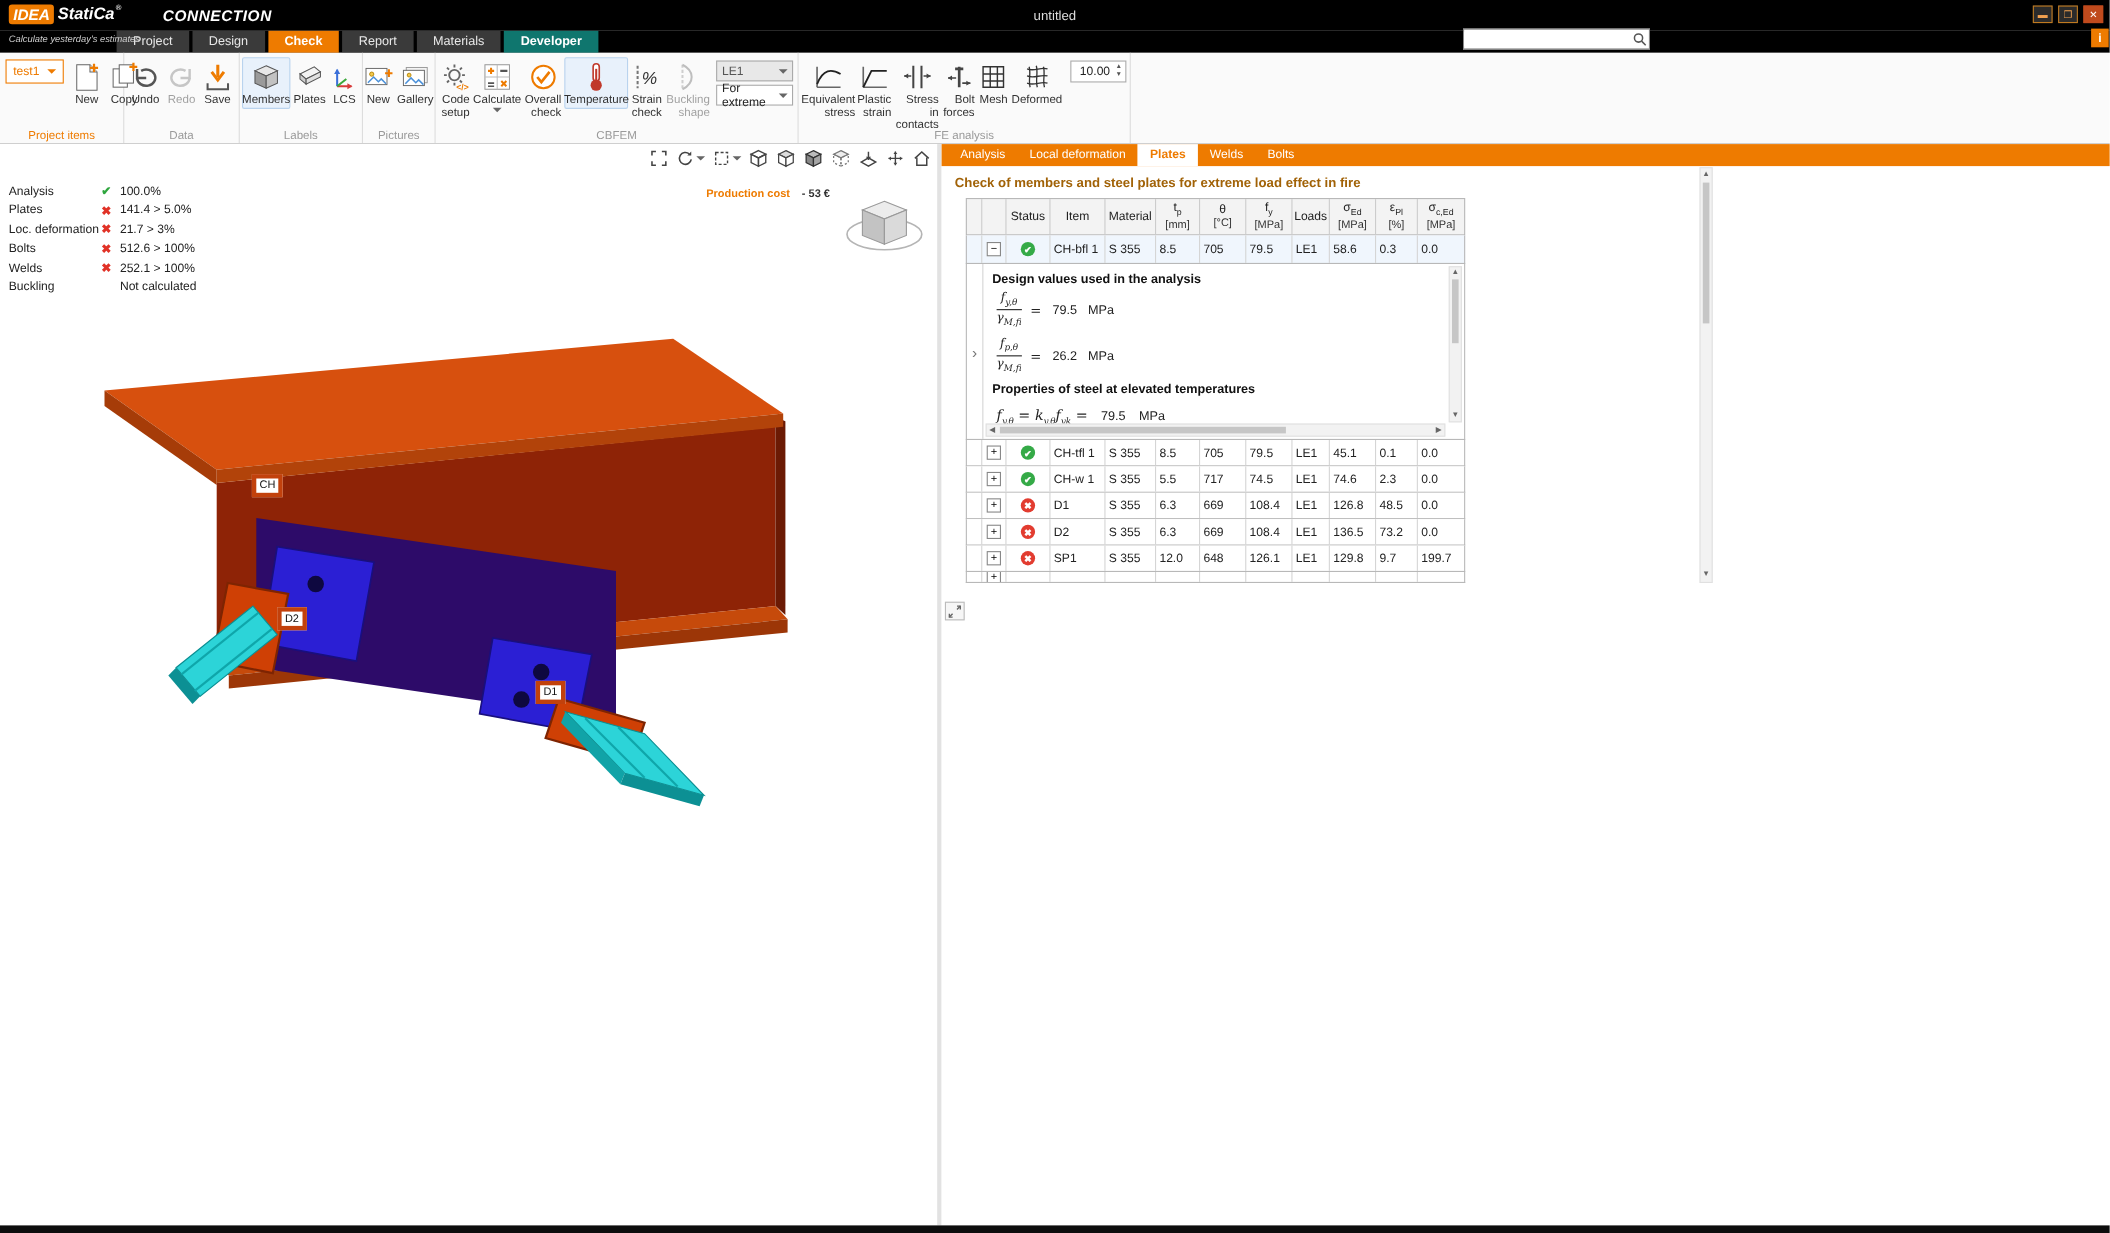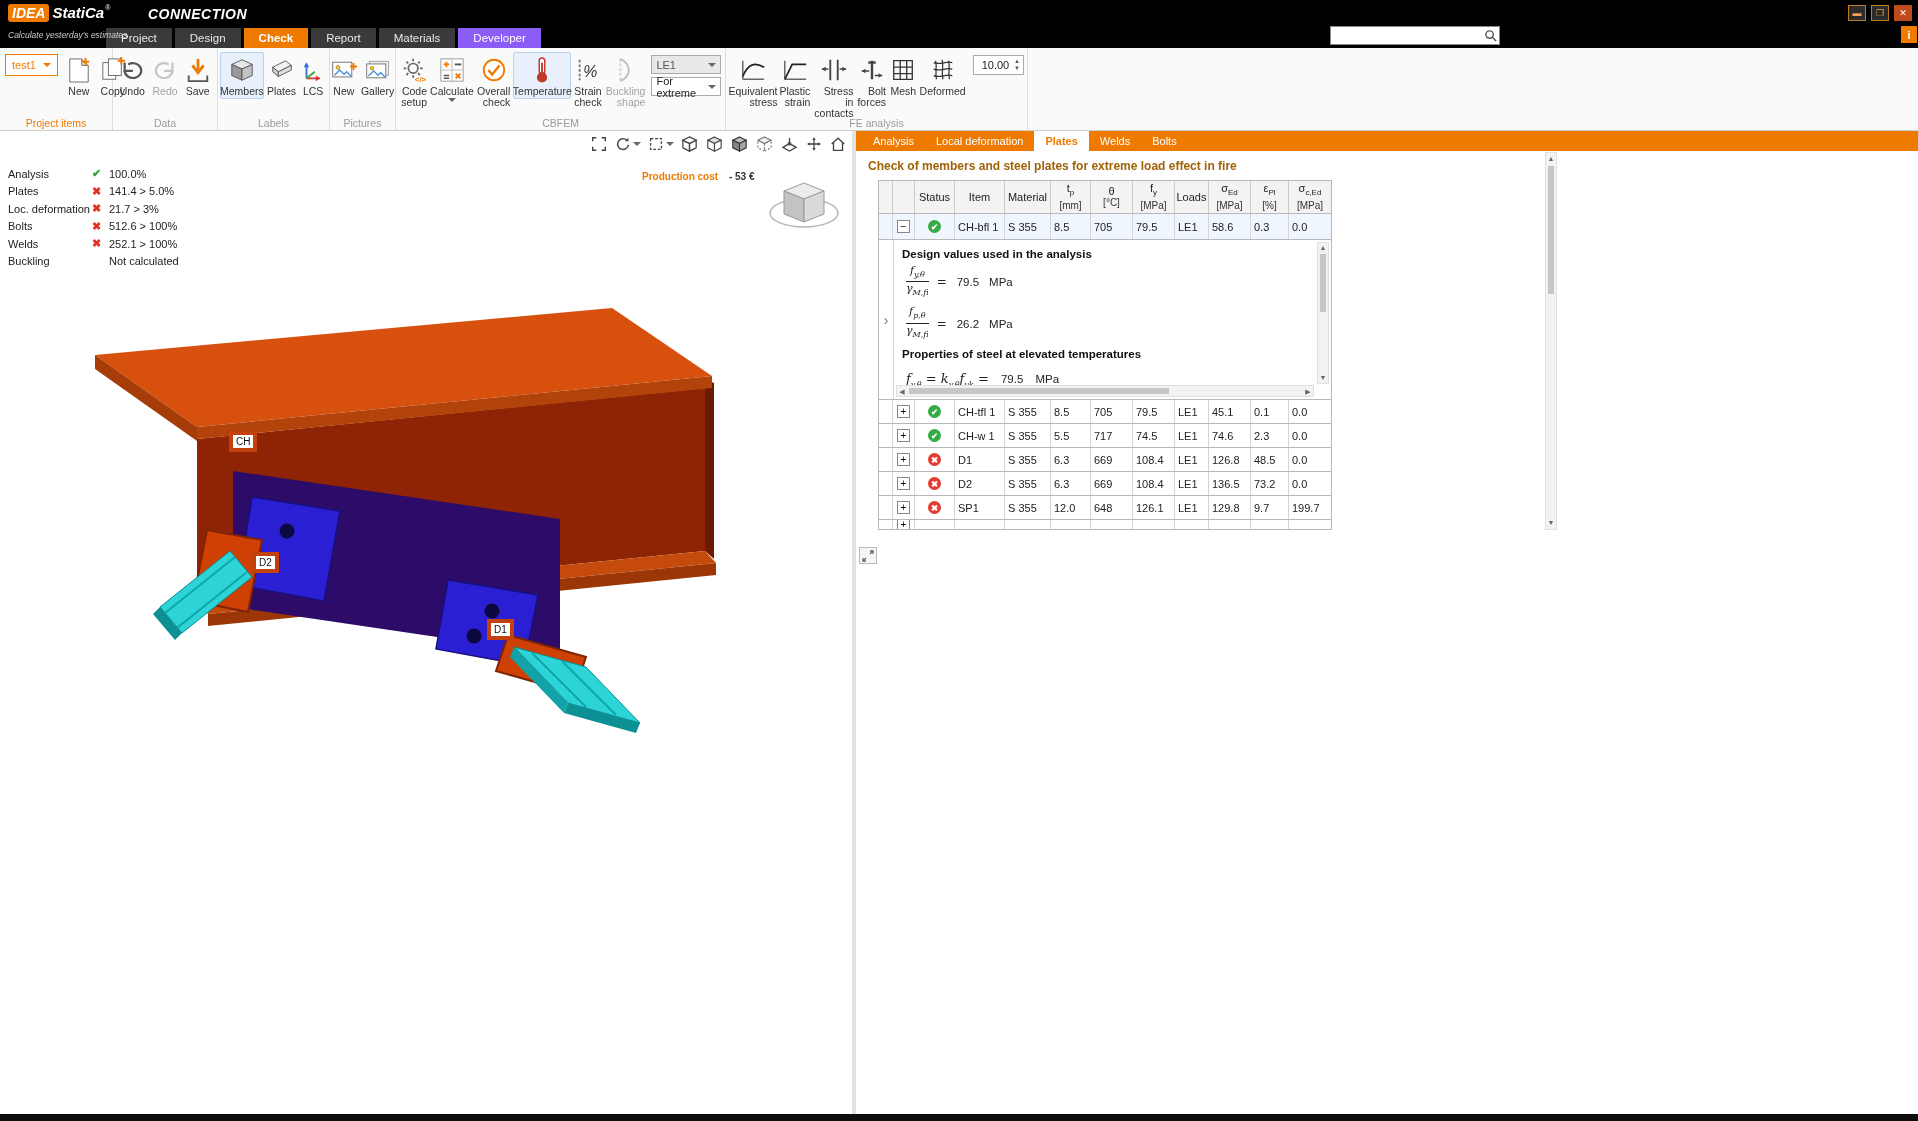--- a/index.html
+++ b/index.html
@@ -17,21 +17,21 @@
   .winbtns{position:absolute;right:6px;top:5px;display:flex;gap:5px}
   .winbtn{width:18px;height:16px;border:1px solid #c07a20;background:#2b2b2b;display:flex;align-items:center;justify-content:center;box-sizing:border-box}
   .winbtn .g{color:#f0a050;font-size:9px;line-height:9px}
   .winbtn.close{background:#c04a1d;border-color:#c04a1d}
   .winbtn.close .g{color:#fff}
 
   
   .tabrow{position:absolute;left:0;top:28px;width:1918px;height:20px;background:#000;display:flex;align-items:flex-end;padding-left:106px;box-sizing:border-box}
   .tab{height:20px;padding:0 15px;background:#3a3a3a;color:#e8e8e8;font-size:11.5px;display:flex;align-items:center;margin-right:3px}
   .tab.active{background:#ee7b00;color:#fff;font-weight:bold}
-  .tab.orange{background:#8b5cf6;color:#fff;font-weight:normal}
+  .tab.orange{background:#0f766e;color:#fff;font-weight:bold}
   .searchbox{position:absolute;left:1330px;top:26px;width:168px;height:17px;background:#fff;border:1px solid #888;display:flex;align-items:center;z-index:6}
   .searchbox input{flex:1;border:none;outline:none;height:13px;font-size:11px;padding:0 4px;font-family:"Liberation Sans",sans-serif}
   .helpbtn{position:absolute;left:1901px;top:26px;width:16px;height:17px;background:#ee7b00;color:#fff;font-weight:bold;font-size:11px;display:flex;align-items:center;justify-content:center;z-index:6}
 
   
   .ribbon{position:absolute;left:0;top:48px;width:1918px;height:83px;background:#fafafa;border-bottom:1px solid #cfcfcf;display:flex;box-sizing:border-box}
   .rg{position:relative;height:100%;border-right:1px solid #ddd;display:flex;align-items:flex-start;padding:4px 3px 0 3px;box-sizing:border-box}
   .rg-label{position:absolute;bottom:1px;left:0;right:0;text-align:center;font-size:10.5px;color:#9a9a9a}
   .rg-label.accent{color:#ee7b00}
   .rb{display:flex;flex-direction:column;align-items:center;width:36px;margin:0 1px;padding:1px 0;border:1px solid transparent}
@@ -133,20 +133,21 @@
 </head>
 <body>
 
 <div class="titlebar">
   <div class="logo">
     <span class="logo-idea">IDEA</span>
     <span class="logo-statica">StatiCa</span>
     <span class="logo-reg">®</span>
   </div>
   <span class="app-name">CONNECTION</span>
+  <div class="doc-title">untitled</div>
   <div class="winbtns">
     <div class="winbtn">
         <span class="g">▬</span>
       </div>
     <div class="winbtn">
         <span class="g">❐</span>
       </div>
     <div class="winbtn close">
         <span class="g">✕</span>
       </div>

